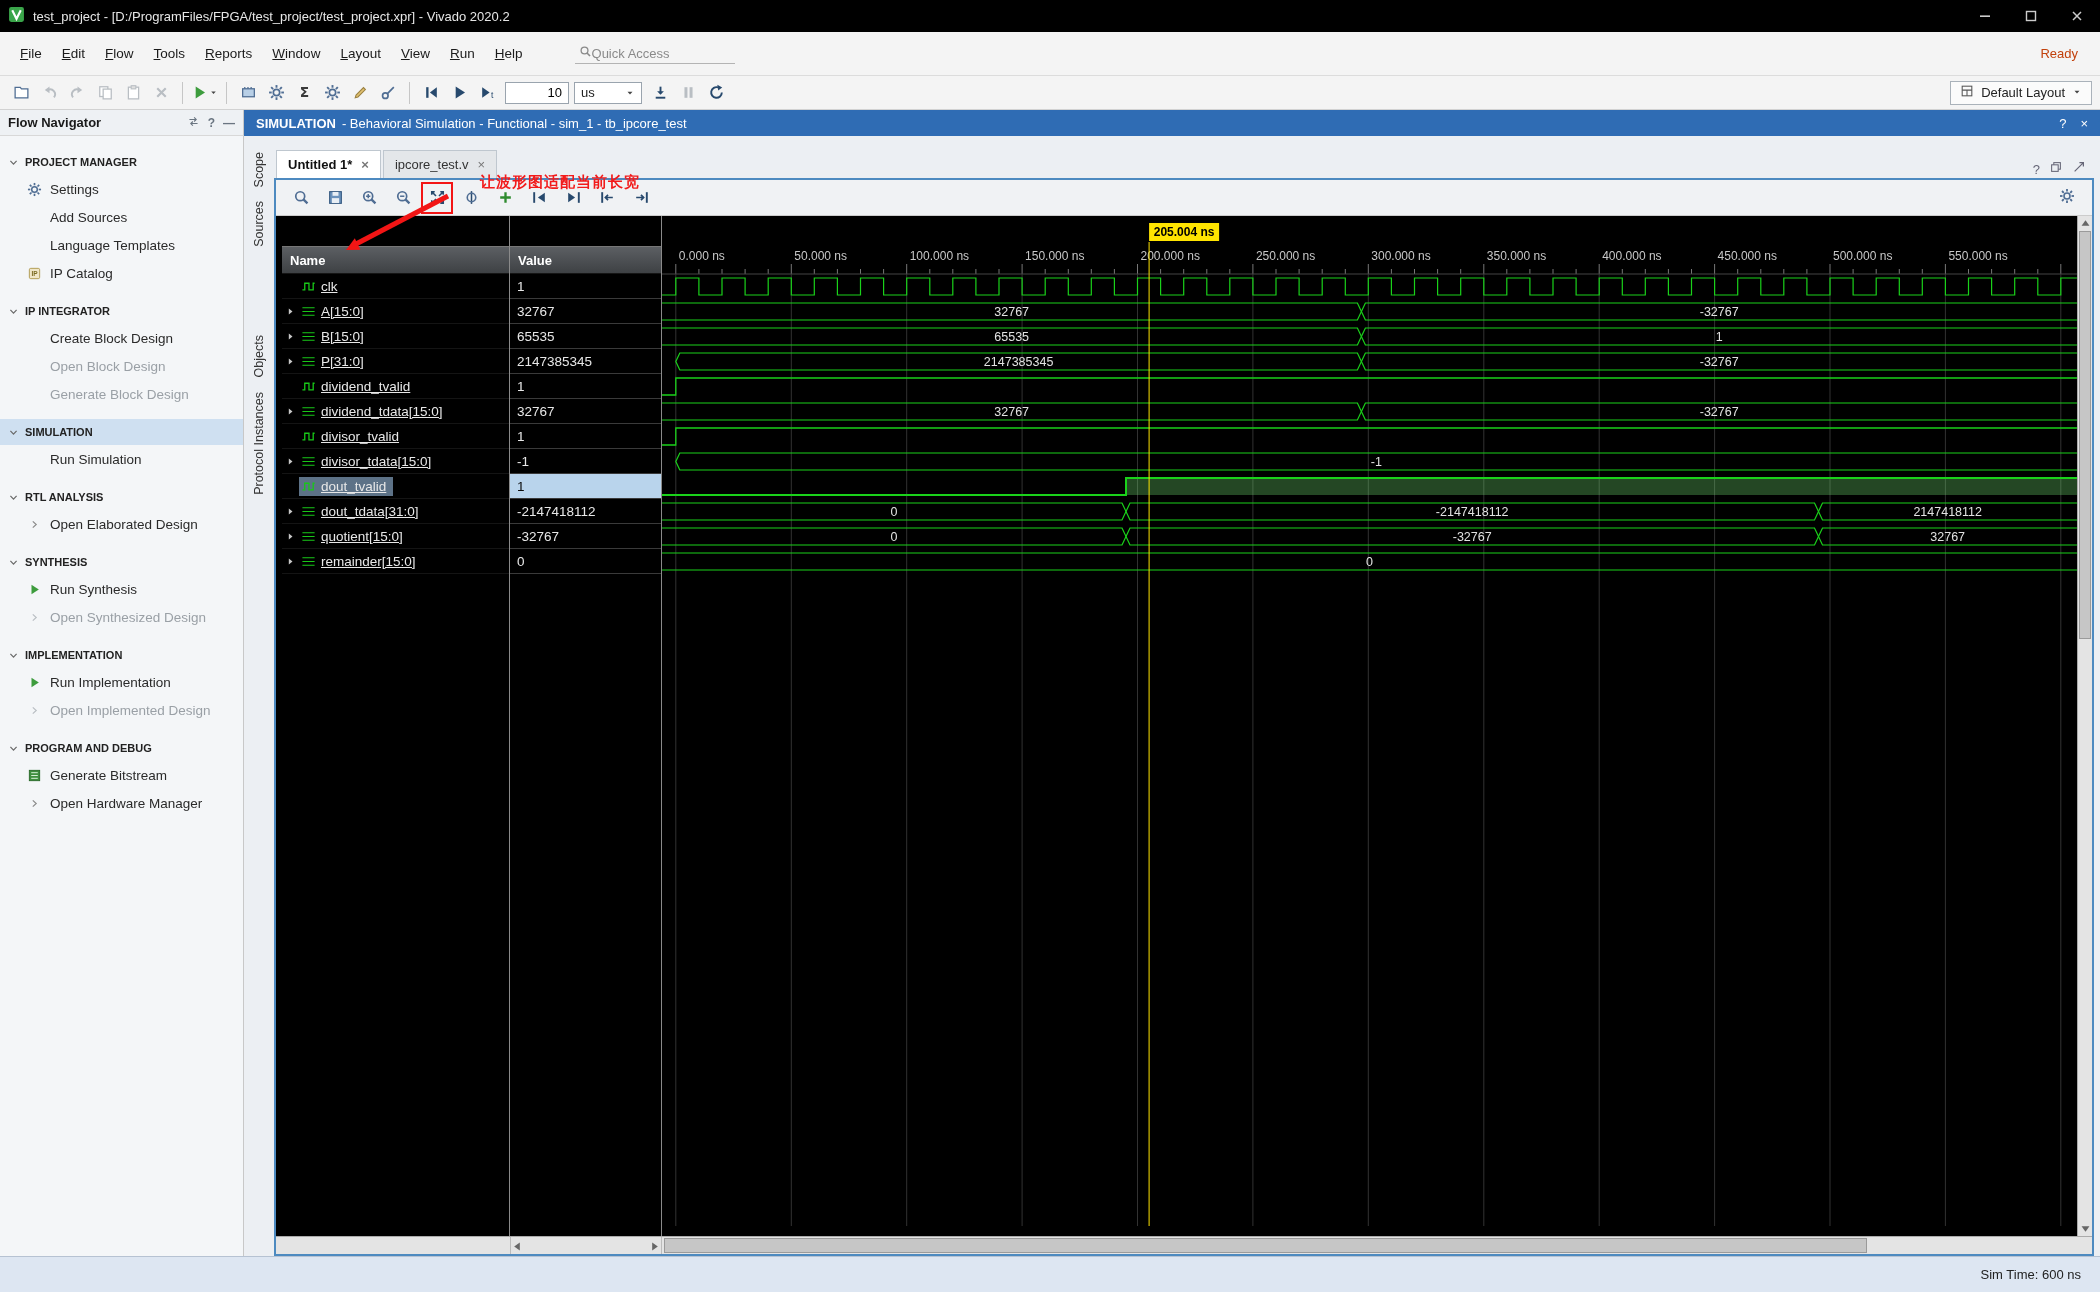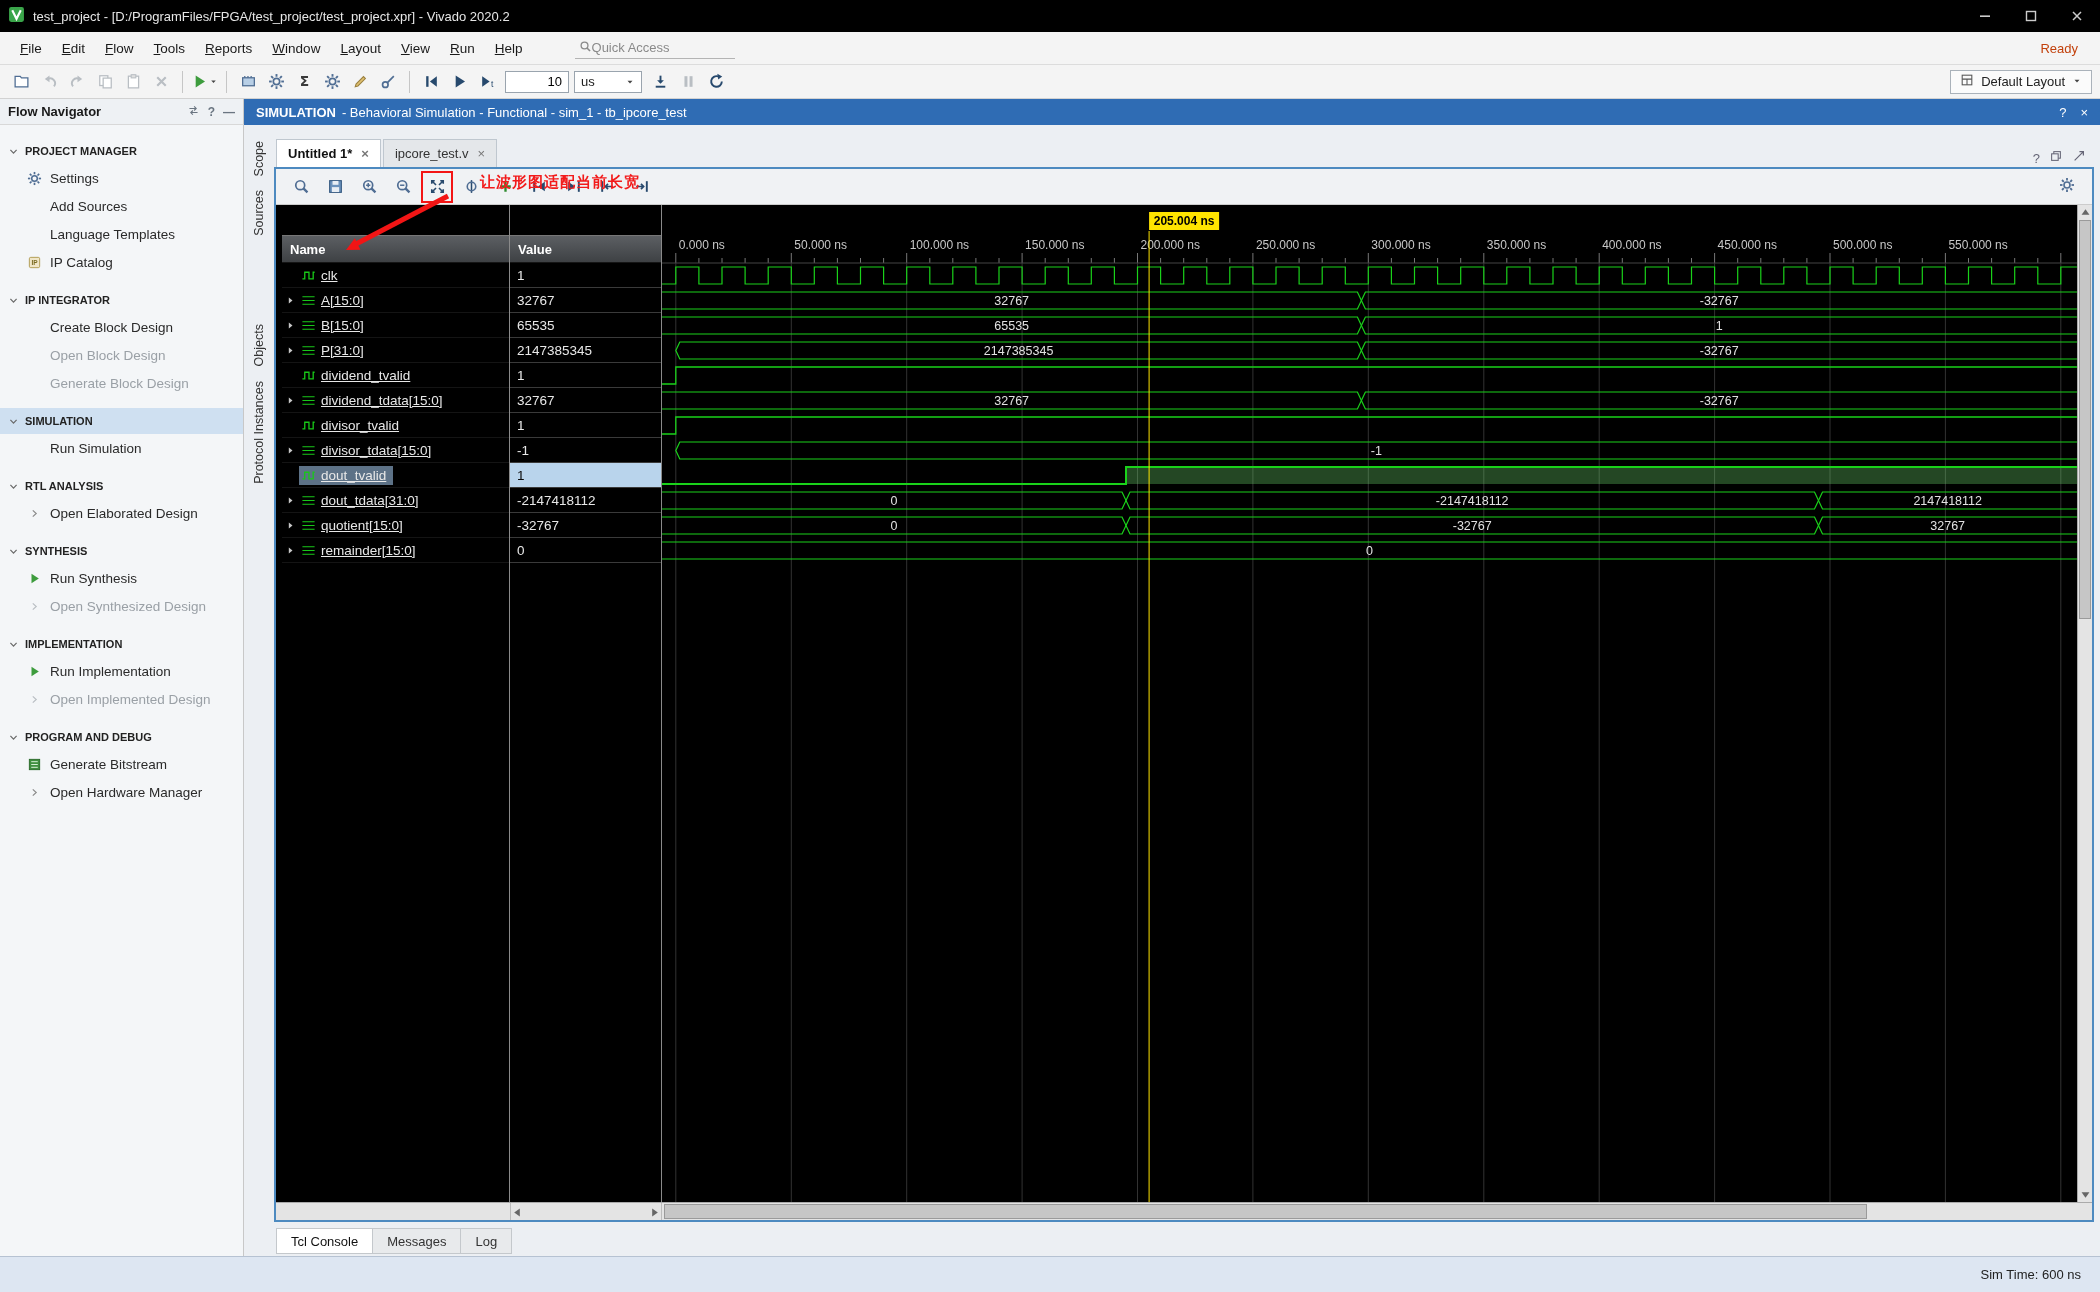--- a/index.html
+++ b/index.html
@@ -7,21 +7,21 @@
   body { font-family:"Liberation Sans", sans-serif; background:#eceff3; }
   .app { width:2100px; height:1292px; display:flex; flex-direction:column; position:relative; background:#eceff3; }
 
   
   .titlebar { height:32px; background:#000; display:flex; align-items:center; gap:8px; padding-left:8px; flex:none; }
   .titlebar .title { color:#e6e6e6; font-size:13px; }
   .winbtns { margin-left:auto; display:flex; height:100%; }
   .winbtn { width:46px; height:100%; display:flex; align-items:center; justify-content:center; }
 
   
-  .menubar { height:33px; background:#f4f4f4; display:flex; align-items:center; padding:0 10px; border-bottom:1px solid #dcdcdc; flex:none;text-align:right; }
+  .menubar { height:44px; background:#f4f4f4; display:flex; align-items:center; padding:0 10px; border-bottom:1px solid #dcdcdc; flex:none;text-align:right; }
   .menu-item { padding:0 10px; font-size:13.5px; color:#1a1a1a; }
   .quick-access { margin-left:42px; display:flex; align-items:center; border-bottom:1px solid #b4b4b4; width:160px; color:#8a8a8a; font-size:13px; padding:2px 4px; }
   .ready { margin-left:auto; font-size:13px; color:#c2410c; padding-right:12px; }
 
   
   .toolbar { height:34px; background:#f4f4f4; border-bottom:1px solid #d2d2d2; display:flex; align-items:center; padding:0 8px; gap:2px; flex:none; }
   .tbtn { height:26px; min-width:26px; display:inline-flex; align-items:center; justify-content:center; border-radius:2px; gap:1px; }
   .tsep { width:1px; height:22px; background:#c6c6c6; margin:0 6px; }
   .time-input { width:64px; height:22px; border:1px solid #9aa4ae; text-align:right; padding:0 6px; font:13px "Liberation Sans", sans-serif; background:#fff; margin:0 3px; }
   .unit-select { width:68px; height:22px; border:1px solid #9aa4ae; background:#fff; display:inline-flex; align-items:center; justify-content:space-between; padding:0 6px; font-size:13px; color:#222; margin-right:3px; }
@@ -1088,25 +1088,20 @@
                   <path d="M6 4 L1 0.5 V7.5 Z" fill="#666"></path>
                 </svg></span>
           </div>
           <div class="hs-wave">
               <div class="hthumb"></div>
             </div>
           <div class="hs-corner"></div>
         </div>
       </div>
 
-      <div class="bottomtabs" id="bottom-tabs">
-          <span class="btab active">Tcl Console</span>
-          <span class="btab">Messages</span>
-          <span class="btab">Log</span>
-        </div>
     </div>
   </div>
 
   <div class="statusbar">
     <span>Sim Time: 600 ns</span>
   </div>
 
   <div class="annot-text">让波形图适配当前长宽</div>
   <svg class="annot-arrow">
     <line x1="448" y1="196" x2="356" y2="244" stroke="#f21515" stroke-width="5"></line>

